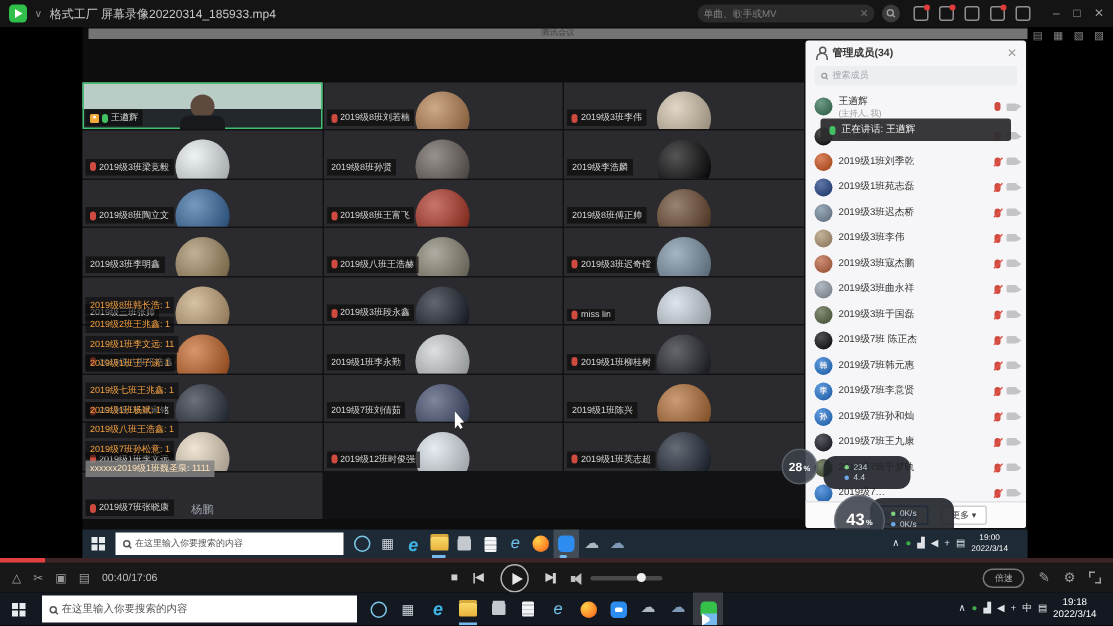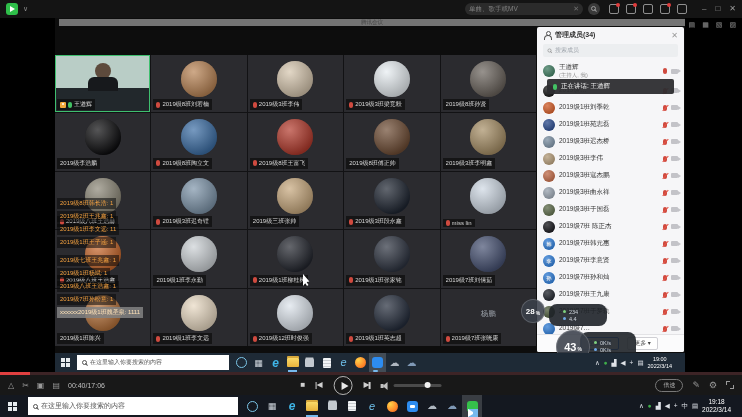--- a/index.html
+++ b/index.html
@@ -28,21 +28,21 @@
   .winbtns span{color:#9a9a9a;font-size:8px;line-height:8px;}
 
   
   .stage{position:absolute;left:0;top:18px;width:742px;height:354px;background:#000;}
   .vr{position:absolute;left:55px;top:0;width:630px;height:354px;background:#0d0d0d;}
   .graybar{position:absolute;left:4px;top:1px;right:0;height:7px;background:#747474;color:rgba(0,0,0,.45);font-size:5.5px;line-height:7px;text-align:center;}
   .panelicons{position:absolute;right:6px;top:3px;display:flex;gap:7px;}
   .panelicons span{color:#8d8d8d;font-size:7px;line-height:8px;}
 
   
-  .grid{position:absolute;left:0;top:37px;width:481px;height:291px;display:grid;grid-template-columns:repeat(5,1fr);grid-auto-rows:1fr;gap:1px;background:#121214;}
+  .grid{position:absolute;left:0;top:37px;width:481px;height:291px;display:grid;grid-template-columns:repeat(3,1fr);grid-auto-rows:1fr;gap:1px;background:#121214;}
   .tile{position:relative;background:#2b2b2f;overflow:hidden;}
   .tile.active{outline:1px solid #3fbf6f;outline-offset:-1px;background:linear-gradient(#b9cdc6 0 58%,#22282c 58%);}
   .tile.active::before{content:"";position:absolute;left:50%;top:8px;margin-left:-8px;width:16px;height:16px;border-radius:50%;background:#5d4a3c;}
   .tile.active::after{content:"";position:absolute;left:50%;top:22px;margin-left:-15px;width:30px;height:14px;border-radius:6px 6px 0 0;background:#17191c;}
   .t-avatar{position:absolute;left:50%;top:6px;margin-left:-18px;width:36px;height:36px;border-radius:50%;background:#555;}
   .t-avatar::after{content:"";position:absolute;inset:0;border-radius:50%;background:radial-gradient(circle at 35% 30%,rgba(255,255,255,.30),rgba(0,0,0,.28) 75%);}
   .t-center{position:absolute;left:0;right:0;top:20px;text-align:center;color:#9aa0a8;font-size:7.5px;}
   .t-label{position:absolute;left:2px;bottom:2px;max-width:93px;display:flex;align-items:center;gap:2px;background:rgba(12,12,12,.72);padding:1px 3px;z-index:2;}
   .t-name{color:#d8d8d8;font-size:6px;white-space:nowrap;overflow:hidden;}
   .host-badge{width:6px;height:6px;border-radius:1px;background:#f2a93b;position:relative;flex:0 0 auto;}
@@ -176,20 +176,21 @@
   .rtaskbar .clock{font-size:6.5px;line-height:8px;}
 </style>
 </head>
 <body>
 
 <div class="screen">
 
   <div class="titlebar">
     <div class="applogo"></div>
     <span class="tb-chev">∨</span>
+    <span class="tb-title">格式工厂 屏幕录像20220314_185933.mp4</span>
     <div class="tb-spacer"></div>
     <div class="tb-search">
       <span class="q">单曲、歌手或MV</span>
       <span class="x">✕</span>
     </div>
     <div class="magbtn">
         <span class="mag"></span>
       </div>
     <div class="tb-icons">
       <span class="tb-ico badge"></span>

